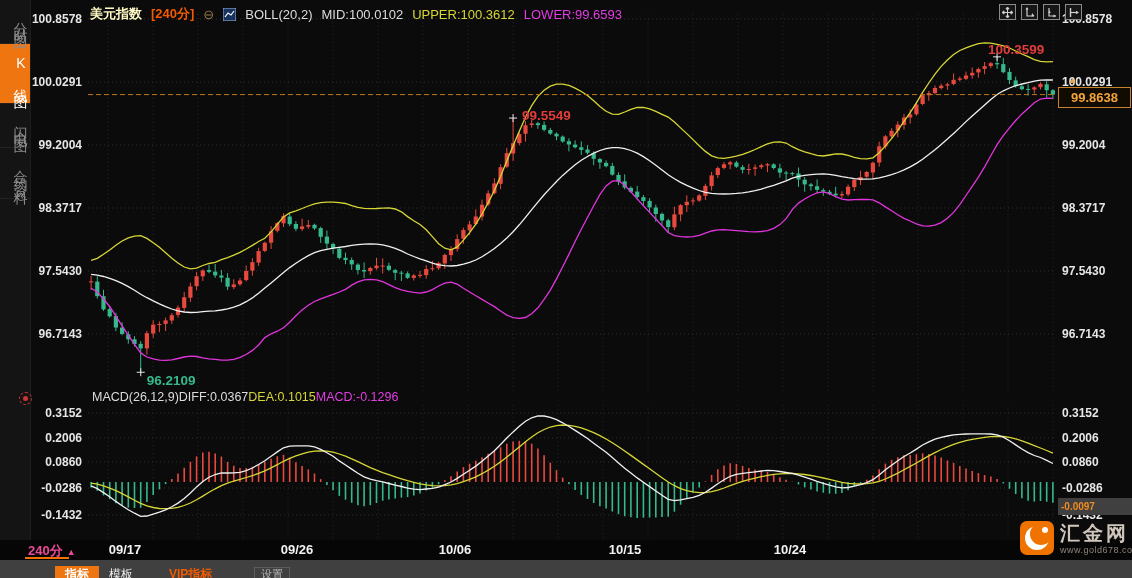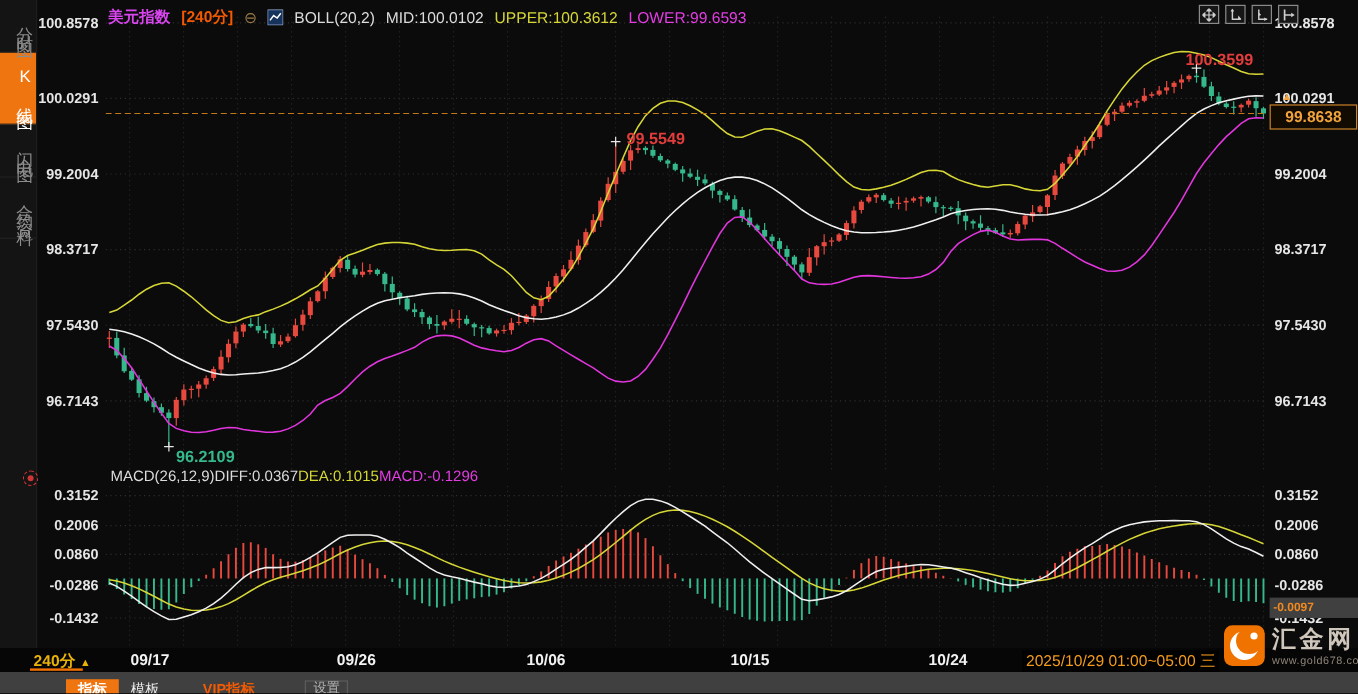--- a/index.html
+++ b/index.html
@@ -10,21 +10,21 @@
   .side-item{writing-mode:vertical-rl;text-orientation:upright;margin:0 auto;text-align:center;
              width:30px;padding:11px 0;font-size:14px;letter-spacing:7px;color:#8d8d8d;
              border-bottom:1px solid #222;cursor:pointer;}
   .side-item.active{background:#ee7510;color:#fff;}
   .alarm-icon{position:absolute;left:19px;top:392px;width:11px;height:11px;border:1px dashed #cf3333;
               border-radius:50%;}
   .alarm-icon::after{content:"";position:absolute;left:3px;top:3px;width:5px;height:5px;background:#d03434;border-radius:50%;}
   
   #header{position:absolute;left:90px;top:6px;height:16px;display:flex;align-items:center;gap:9px;
           font-size:13px;white-space:nowrap;z-index:5;}
-  .h-sym{color:#d946ef;font-weight:bold;}
+  .h-sym{color:#fef9c3;font-weight:bold;}
   .h-period{color:#f25a02;font-weight:bold;}
   .h-collapse{color:#9a7a4a;font-size:13px;line-height:13px;}
   .h-boll,.h-mid{color:#dcdcdc;text-align:center;}
   .h-upper{color:#d6d637;}
   .h-lower{color:#e23ce2;}
   
   #tr-icons{position:absolute;left:999px;top:4px;display:flex;gap:5px;z-index:5;}
   .tr-btn{width:15px;height:14px;border:1px solid #8a8a8a;background:#161616;display:flex;
           align-items:center;justify-content:center;cursor:pointer;}
   .tr-btn svg{display:block;}
@@ -45,21 +45,21 @@
   #macd-legend{position:absolute;left:92px;top:390px;font-size:12.5px;display:flex;
                white-space:nowrap;z-index:5;}
   .m-name,.m-diff{color:#dcdcdc;}
   .m-dea{color:#d6d637;}
   .m-macd{color:#e23ce2;}
   
   #main-plot{position:absolute;left:88px;top:0;width:968px;height:400px;}
   #macd-plot{position:absolute;left:88px;top:400px;width:968px;height:140px;}
   
   #axis-row{position:absolute;left:0;top:540px;width:1132px;height:20px;background:#060606;}
-  #period-tab{position:absolute;left:28px;top:2px;color:#eab308;font-size:13px;font-weight:bold;cursor:pointer;}
+  #period-tab{position:absolute;left:28px;top:2px;color:#ec4899;font-size:13px;font-weight:bold;cursor:pointer;}
   #period-tab .tri{font-size:9px;margin-left:4px;}
   #period-underline{position:absolute;left:25px;top:17px;width:44px;height:2px;background:#f27102;}
   .xdate{position:absolute;top:2px;transform:translateX(-50%);color:#f2f2f2;font-size:13px;font-weight:bold;}
   #cur-date{position:absolute;left:852px;top:2px;color:#f49b1c;font-size:13px;background:#000;padding:0 3px;}
   
   #logo{position:absolute;left:1020px;top:521px;display:flex;gap:6px;z-index:10;align-items:flex-start;}
   #logo-mark{width:34px;height:34px;background:#f07300;border-radius:7px;position:relative;overflow:hidden;}
   #logo-mark .c1{position:absolute;left:5px;top:5px;width:24px;height:24px;background:#fff;border-radius:50%;}
   #logo-mark .c2{position:absolute;left:10px;top:2px;width:22px;height:22px;background:#f07300;border-radius:50%;}
   #logo-mark .c3{position:absolute;left:22px;top:6px;width:6px;height:6px;background:#fff;border-radius:50%;}
@@ -704,21 +704,20 @@
     <span class="m-diff">DIFF:0.0367</span>
     <span class="m-dea">DEA:0.1015</span>
     <span class="m-macd">MACD:-0.1296</span>
   </div>
 
   <div id="axis-row">
     <span id="period-tab">
       <span>240分</span><span class="tri">▲</span>
     </span>
     <span id="period-underline"></span>
-    <span id="cur-date">2025/10/29 01:00~05:00 三</span>
   <span class="xdate" style="left: 125px;">09/17</span>
       <span class="xdate" style="left: 297px;">09/26</span>
       <span class="xdate" style="left: 455px;">10/06</span>
       <span class="xdate" style="left: 625px; text-align: center;">10/15</span>
       <span class="xdate" style="left: 790px;">10/24</span>
     </div>
 
   <div id="logo">
     <div id="logo-mark">
       <div class="c1"></div>

